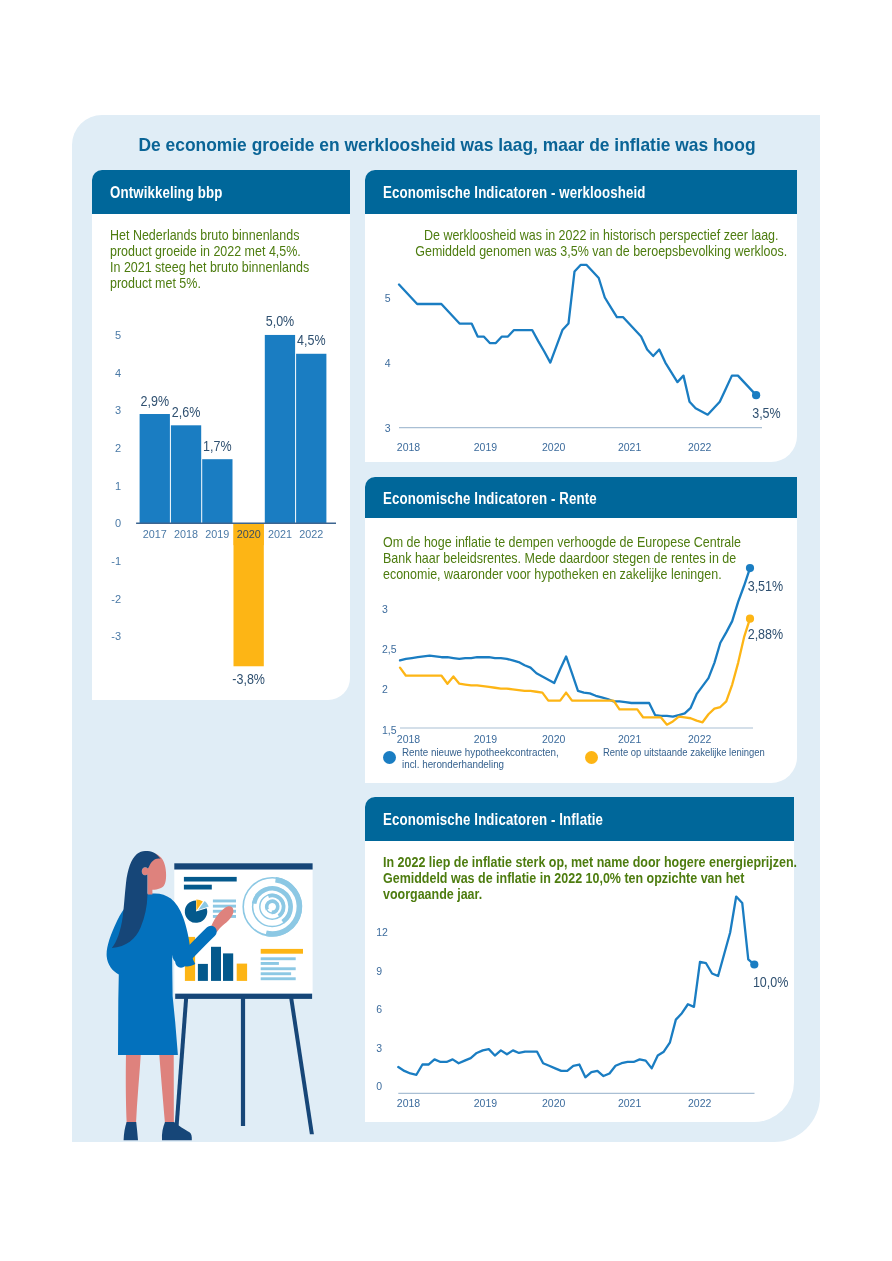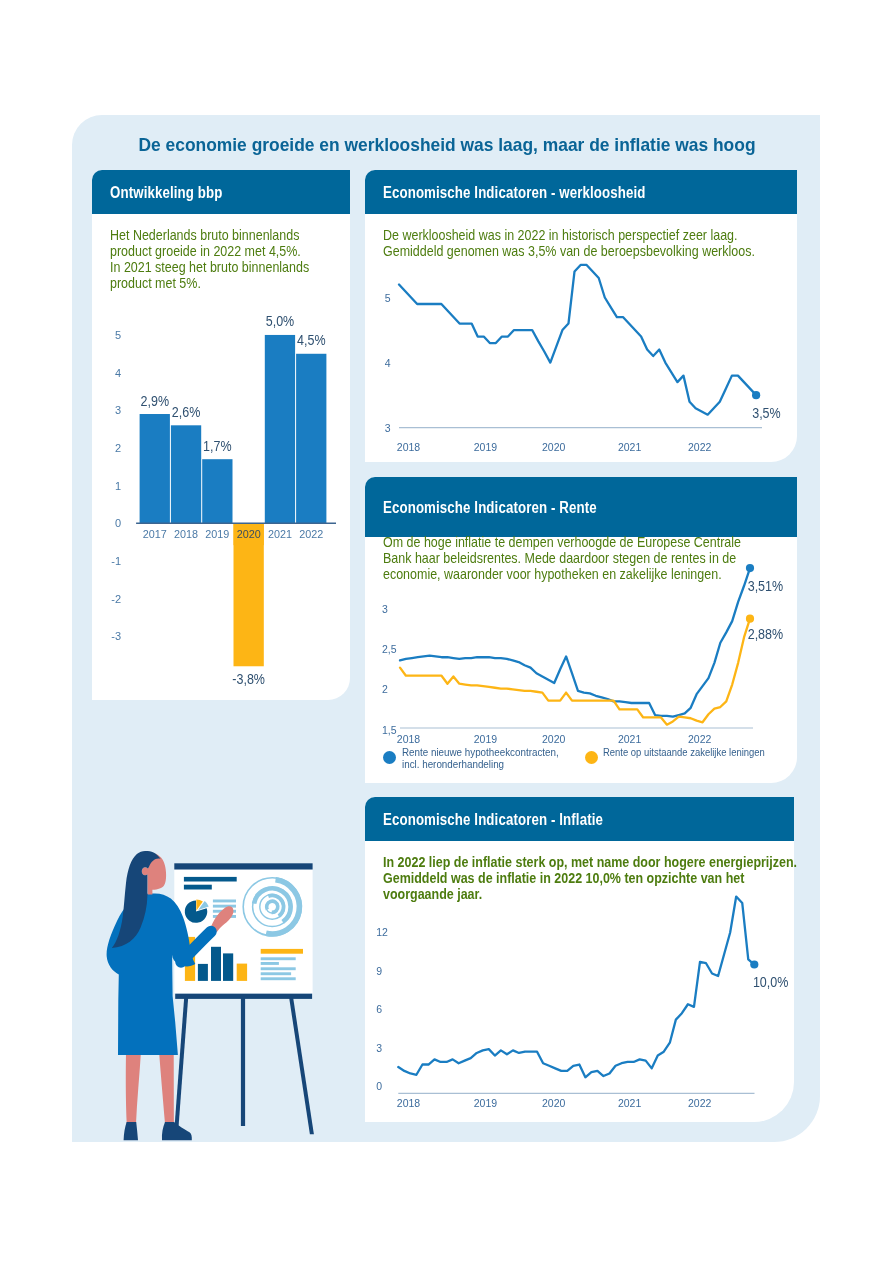--- a/index.html
+++ b/index.html
@@ -66,42 +66,42 @@
       <text x="0" y="0" text-anchor="middle" font-size="14.8" fill="#2f5070" font-family="&quot;Liberation Sans&quot;, sans-serif" transform="translate(187.95000000000002,156.45) scale(0.845,1)">5,0%</text>
       <text x="219.25" y="367.5" text-anchor="middle" font-size="10.8" fill="#4a79a6" font-family="&quot;Liberation Sans&quot;, sans-serif">2022</text>
       <text x="0" y="0" text-anchor="middle" font-size="14.8" fill="#2f5070" font-family="&quot;Liberation Sans&quot;, sans-serif" transform="translate(219.25,175.275) scale(0.845,1)">4,5%</text>
     </svg>
 </div>
 
 <div class="card" id="card-werkloosheid" style="left:365px;top:170px;width:432px;height:292px;border-radius:10px 0 26px 0;">
   <div class="card-head" style="height:44px;border-radius:10px 0 0 0;padding-left:17px;">
     <span>Economische Indicatoren - werkloosheid</span>
   </div>
-  <div class="card-body" style="left:17.5px;top:56.6px;width:500px;">
+  <div class="card-body" style="left:17.5px;top:56.6px;width:500px;text-align:center;">
       <div>De werkloosheid was in 2022 in historisch perspectief zeer laag.</div>
       <div>Gemiddeld genomen was 3,5% van de beroepsbevolking werkloos.</div>
     </div>
   <svg id="svg-werkloosheid" width="432" height="292" viewBox="0 0 432 292" style="position:absolute;left:0;top:0;overflow:visible;">
       <line x1="34" y1="257.7" x2="397" y2="257.7" stroke="#a9bfd4" stroke-width="1.2"></line>
       <text x="19.8" y="131.5" text-anchor="start" font-size="10.5" fill="#3d6c9d" font-family="&quot;Liberation Sans&quot;, sans-serif">5</text>
       <text x="19.8" y="196.6" text-anchor="start" font-size="10.5" fill="#3d6c9d" font-family="&quot;Liberation Sans&quot;, sans-serif">4</text>
       <text x="19.8" y="261.7" text-anchor="start" font-size="10.5" fill="#3d6c9d" font-family="&quot;Liberation Sans&quot;, sans-serif">3</text>
       <text x="43.5" y="280.5" text-anchor="middle" font-size="10.5" fill="#3d6c9d" font-family="&quot;Liberation Sans&quot;, sans-serif">2018</text>
       <text x="120.4" y="280.5" text-anchor="middle" font-size="10.5" fill="#3d6c9d" font-family="&quot;Liberation Sans&quot;, sans-serif">2019</text>
       <text x="188.7" y="280.5" text-anchor="middle" font-size="10.5" fill="#3d6c9d" font-family="&quot;Liberation Sans&quot;, sans-serif">2020</text>
       <text x="264.6" y="280.5" text-anchor="middle" font-size="10.5" fill="#3d6c9d" font-family="&quot;Liberation Sans&quot;, sans-serif">2021</text>
       <text x="334.7" y="280.5" text-anchor="middle" font-size="10.5" fill="#3d6c9d" font-family="&quot;Liberation Sans&quot;, sans-serif">2022</text>
       <path d="M34.00 114.48 L40.05 120.99 L46.11 127.50 L52.16 134.01 L58.21 134.01 L64.26 134.01 L70.32 134.01 L76.37 134.01 L82.42 140.52 L88.47 147.03 L94.53 153.54 L100.58 153.54 L106.63 153.54 L112.68 166.56 L118.74 166.56 L124.79 173.07 L130.84 173.07 L136.89 166.56 L142.95 166.56 L149.00 160.05 L155.05 160.05 L161.10 160.05 L167.16 160.05 L173.21 171.12 L179.26 181.53 L185.31 192.60 L191.37 176.32 L197.42 160.05 L203.47 153.54 L209.52 101.46 L215.58 94.95 L221.63 94.95 L227.68 101.46 L233.73 107.97 L239.79 127.50 L245.84 137.27 L251.89 147.03 L257.94 147.03 L264.00 153.54 L270.05 160.05 L276.10 166.56 L282.15 179.58 L288.21 186.09 L294.26 179.58 L300.31 192.60 L306.36 202.36 L312.42 212.13 L318.47 205.62 L324.52 231.66 L330.57 238.17 L336.63 241.42 L342.68 244.68 L348.73 238.17 L354.78 231.66 L360.84 218.64 L366.89 205.62 L372.94 205.62 L378.99 212.13 L385.05 218.64 L391.10 225.15 " fill="none" stroke="#1a7dc2" stroke-width="2.3" stroke-linejoin="round" stroke-linecap="round"></path>
       <circle cx="391.1" cy="225.14999999999998" r="4.1" fill="#1a7dc2"></circle>
       <text x="0" y="0" text-anchor="start" font-size="14.8" fill="#2f5070" font-family="&quot;Liberation Sans&quot;, sans-serif" transform="translate(387.2,248) scale(0.845,1)">3,5%</text>
     </svg>
 </div>
 
 <div class="card" id="card-rente" style="left:365px;top:477px;width:432px;height:306px;border-radius:10px 0 26px 0;">
-  <div class="card-head" style="height:60px;border-radius:10px 0 0 0;">
+  <div class="card-head" style="height:41px;border-radius:10px 0 0 0;">
     <span>Economische Indicatoren - Rente</span>
   </div>
   <div class="card-body" style="left:17.5px;top:56.6px;width:500px;">
       <div>Om de hoge inflatie te dempen verhoogde de Europese Centrale</div>
       <div>Bank haar beleidsrentes. Mede daardoor stegen de rentes in de</div>
       <div>economie, waaronder voor hypotheken en zakelijke leningen.</div>
     </div>
   <svg id="svg-rente" width="432" height="306" viewBox="0 0 432 306" style="position:absolute;left:0;top:0;overflow:visible;">
       <line x1="35" y1="251" x2="388" y2="251" stroke="#a9bfd4" stroke-width="1.2"></line>
       <text x="16.9" y="136.05" text-anchor="start" font-size="10.5" fill="#3d6c9d" font-family="&quot;Liberation Sans&quot;, sans-serif">3</text>

